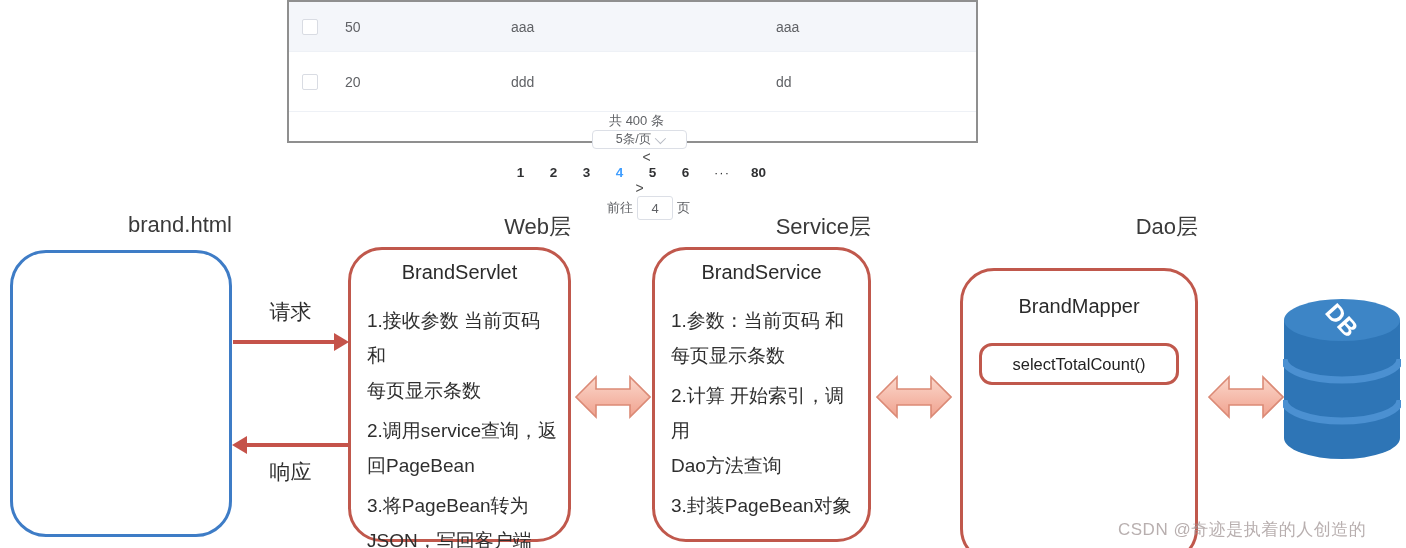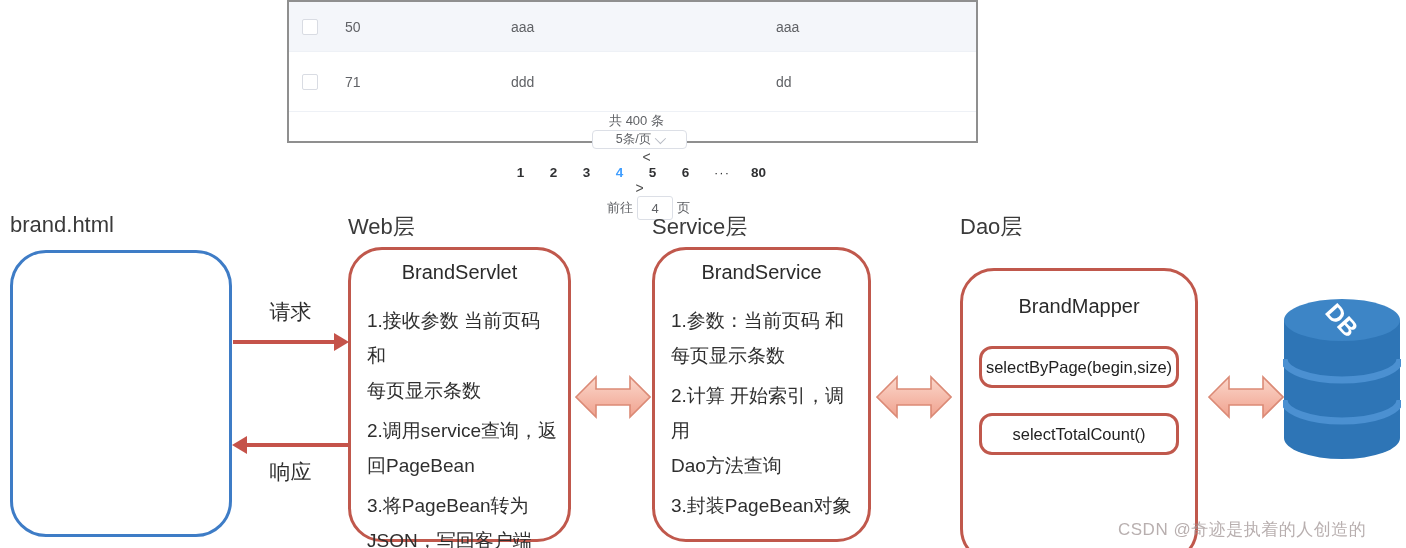--- a/index.html
+++ b/index.html
@@ -41,21 +41,21 @@
   .pg-page{width:33px;text-align:center;font-weight:700;font-size:13.5px;color:#303133;cursor:pointer;}
   .pg-page.active{color:#409eff;}
   .pg-ellipsis{width:40px;text-align:center;color:#303133;letter-spacing:1px;cursor:pointer;}
   .pg-next{margin-left:14px;color:#4d4d4d;font-size:14px;cursor:pointer;}
   .pg-goto{margin-left:32px;display:flex;align-items:center;gap:4px;}
   .pg-goto input{
     width:36px;height:24px;border:1px solid #dcdfe6;border-radius:3px;text-align:center;
     font-size:13px;color:#606266;font-family:inherit;outline:none;box-sizing:border-box;
   }
   
-  .layer-title{position:absolute;top:212px;text-align:left;font-size:22px;color:#3a3a3a;}
+  .layer-title{position:absolute;top:212px;text-align:right;font-size:22px;color:#3a3a3a;}
   .shape-box{position:absolute;background:#fff;box-sizing:border-box;}
   .client-box{left:10px;top:250px;width:222px;height:287px;border:3px solid #3e7cc6;border-radius:36px;}
   .red-box{border:3px solid #c0584c;border-radius:34px;}
   .web-box{left:348px;top:247px;width:223px;height:295px;}
   .service-box{left:652px;top:247px;width:219px;height:295px;}
   .dao-box{left:960px;top:247px;width:238px;height:295px;margin-top:21px;}
   .box-heading{margin-top:11px;text-align:center;font-size:20px;color:#2b2b2b;}
   .box-items{margin:19px 10px 0 12px;}
   .box-item{margin:0 0 5px 4px;font-size:19px;line-height:35px;color:#2f2f2f;white-space:pre-line;}
   .dao-box .box-heading{margin-top:24px;}
@@ -87,21 +87,21 @@
 
   <div class="table-panel">
     <div class="t-row alt">
       <span class="checkbox"></span>
       <span class="cell-id">50</span>
       <span class="cell-c2">aaa</span>
       <span class="cell-c3">aaa</span>
     </div>
     <div class="t-row white">
       <span class="checkbox"></span>
-      <span class="cell-id">71</span>
+      <span class="cell-id">20</span>
       <span class="cell-c2">ddd</span>
       <span class="cell-c3">dd</span>
     </div>
     <div class="pagination">
       <span class="pg-total">共 400 条</span>
       <span class="pg-size">
         <span>5条/页</span>
         <span class="chev"></span>
       </span>
       <span class="pg-prev">&lt;</span>
@@ -149,21 +149,20 @@
       <p class="box-item">1.参数：当前页码 和
 每页显示条数</p>
       <p class="box-item">2.计算 开始索引，调用
 Dao方法查询</p>
       <p class="box-item">3.封装PageBean对象</p>
     </div>
   </div>
 
   <div class="shape-box red-box dao-box">
     <div class="box-heading">BrandMapper</div>
-    <div class="method-pill pill-1">selectByPage(begin,size)</div>
     <div class="method-pill pill-2">selectTotalCount()</div>
   </div>
 
   <div class="arrow-label label-req">请求</div>
   <div class="h-line req-line"></div>
   <div class="req-head"></div>
   <div class="h-line res-line"></div>
   <div class="res-head"></div>
   <div class="arrow-label label-res">响应</div>
 

